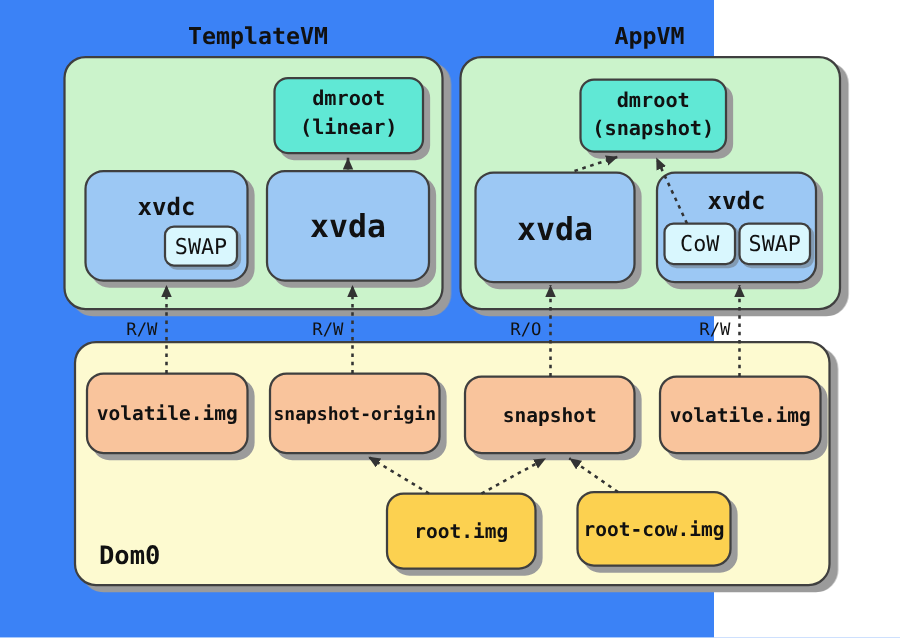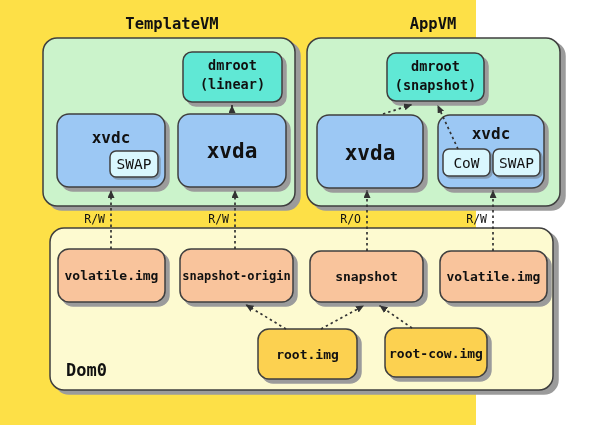--- a/index.html
+++ b/index.html
@@ -1,16 +1,16 @@
 <!DOCTYPE html>
 <html><head>
 <meta charset="utf-8">
 <style>
   html,body { margin:0; padding:0; background:#ffffff; }
-  .stage { position:relative; width:476px; height:425px; background:#fde047; }
+  .stage { position:relative; width:476px; height:425px; background:#3b82f6; }
   svg { display:block; }
 
   text {
     font-family:"DejaVu Sans Mono","Liberation Mono",monospace;
     fill:#111111;
     text-anchor:middle;
   }
   .t-title  { font-weight:bold; font-size:15.5px; }
   .t-big    { font-weight:bold; font-size:21px; }
   .t-med    { font-weight:bold; font-size:16px; }

